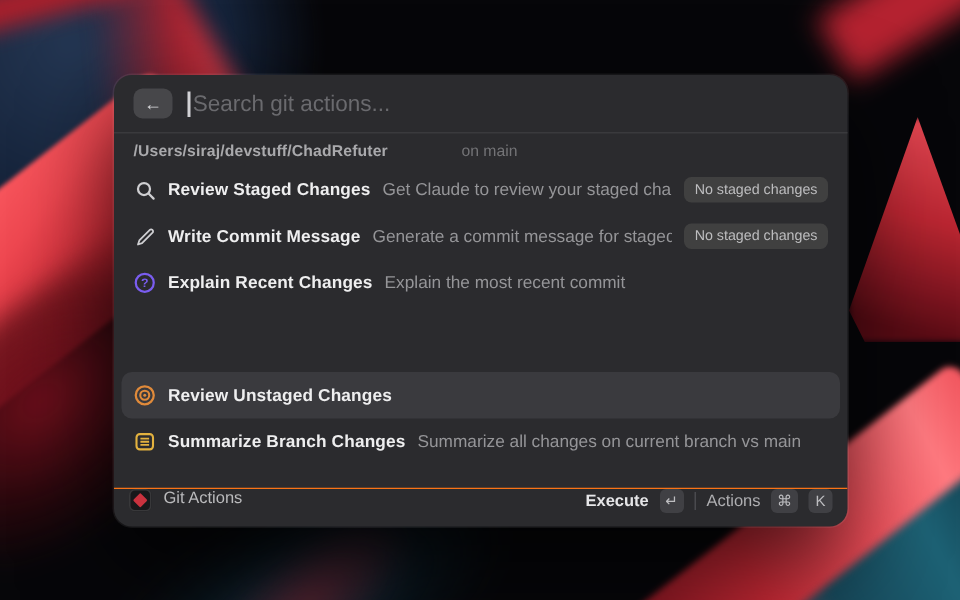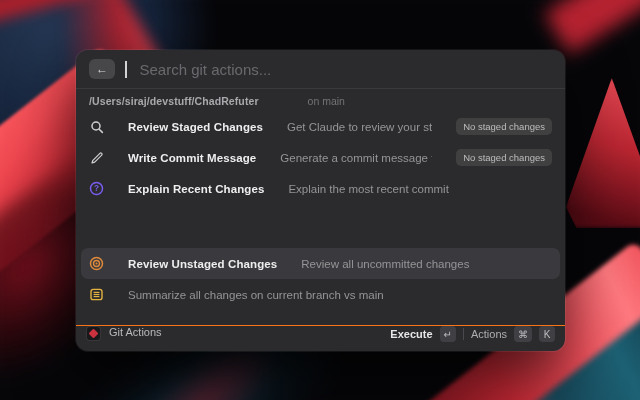--- a/index.html
+++ b/index.html
@@ -76,31 +76,31 @@
     border-radius: 12px;
     box-shadow: 0 0 0 1px rgba(255,255,255,.07), 0 25px 60px rgba(0,0,0,.65);
     display: flex; flex-direction: column;
   }
   .search-bar { height: 38px; flex: none; display: flex; align-items: center; gap: 10px; padding: 0 13px; }
   .back-btn {
     width: 26px; height: 20px; border-radius: 6px; background: #47474a;
     display: flex; align-items: center; justify-content: center;
     color: #d8d8da; font-size: 12px; line-height: 1; cursor: default;
   }
-  .search-text { display: flex; align-items: center; flex: 1; gap: 11px; }
+  .search-text { display: flex; align-items: center; flex: 1; }
   .caret { width: 1.5px; height: 17px; background: #d2d2d5; }
   .placeholder { color: #6a6a6e; font-size: 15px; margin-left: 2px; white-space: nowrap; }
   .hdiv { height: 1px; background: #3a3a3d; flex: none; }
 
   .section-header { display: flex; align-items: baseline; gap: 10px; padding: 6px 13px 4px; flex: none; }
   .path { font-size: 10.5px; font-weight: 700; color: #a9a9ac; letter-spacing: .1px; }
   .branch { font-size: 10.5px; color: #737376; padding-left: 39px; }
 
   .list { flex: none; padding: 0 5px; }
-  .row { height: 31px; display: flex; align-items: center; gap: 24px; padding: 0 8px; border-radius: 7px; }
+  .row { height: 31px; display: flex; align-items: center; gap: 8px; padding: 0 8px; border-radius: 7px; }
   .row.selected { background: #3a3a3e; margin-top: 44px; }
   .row-icon { width: 15px; height: 15px; flex: none; display: flex; align-items: center; justify-content: center; }
   .row-icon svg { display: block; }
   .row-title { font-size: 11.5px; font-weight: 700; color: #eeeeef; white-space: nowrap; letter-spacing: .1px; }
   .row-sub { font-size: 11.5px; color: #959598; white-space: nowrap; flex: 1; overflow: hidden; }
   .row-badge {
     flex: none; font-size: 9.5px; color: #bdbdbf; background: #404040;
     border-radius: 5px; padding: 3px 7px; white-space: nowrap;
   }
   .row-badge:empty { display: none; }
@@ -204,33 +204,33 @@
 
     <div class="row selected">
       <span class="row-icon">
         <svg width="15" height="15" viewBox="0 0 15 15">
           <circle cx="7.5" cy="7.5" r="6" stroke="#e08a3a" stroke-width="1.5" fill="none"></circle>
           <circle cx="7.5" cy="7.5" r="3" stroke="#e08a3a" stroke-width="1.4" fill="none"></circle>
           <circle cx="7.5" cy="7.5" r="1" fill="#e08a3a"></circle>
         </svg>
       </span>
       <span class="row-title">Review Unstaged Changes</span>
-      <span class="row-sub">Review all uncommitted changes</span>
 
     </div>
 
     <div class="row">
       <span class="row-icon">
         <svg width="15" height="15" viewBox="0 0 15 15">
           <rect x="2" y="2.4" width="11" height="10.2" rx="2.2" stroke="#e3b23f" stroke-width="1.4" fill="none"></rect>
           <line x1="4.6" y1="5.4" x2="10.4" y2="5.4" stroke="#e3b23f" stroke-width="1.2"></line>
           <line x1="4.6" y1="7.5" x2="10.4" y2="7.5" stroke="#e3b23f" stroke-width="1.2"></line>
           <line x1="4.6" y1="9.6" x2="10.4" y2="9.6" stroke="#e3b23f" stroke-width="1.2"></line>
         </svg>
       </span>
+      <span class="row-title">Summarize Branch Changes</span>
       <span class="row-sub">Summarize all changes on current branch vs main</span>
 
     </div>
 
   </div>
 
   <div class="spacer"></div>
 
   <div class="footer">
     <span class="ext-icon">

